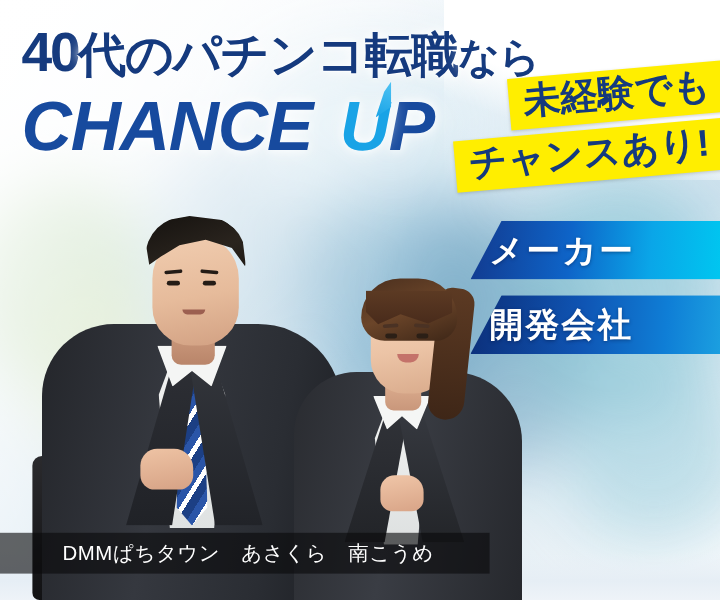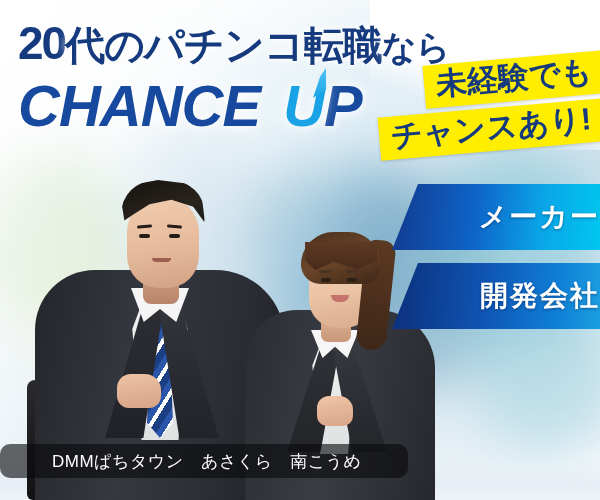--- a/index.html
+++ b/index.html
@@ -210,40 +210,40 @@
     background:#ffee00;color:#153a7e;font-weight:700;
     padding:4px 12px 6px 12px;white-space:nowrap;line-height:1.06;
     box-shadow:0 1px 3px rgba(0,0,0,.18);
   }
   .cal1{top:58px;transform:rotate(-5deg);font-size:31px;}
   .cal2{top:108px;transform:rotate(-5deg);font-size:31px;}
 
   
   .cats{position:absolute;right:0;top:184px;width:208px;}
   .cat{
-    position:relative;height:66px;margin-bottom:13px;
-    display:flex;align-items:center;justify-content:flex-end;
+    position:relative;height:49px;margin-bottom:13px;
+    display:flex;align-items:center;justify-content:flex-start;
     clip-path:polygon(26px 0,100% 0,100% 100%,0 100%);
     box-shadow:0 1px 4px rgba(0,0,0,.25);
   }
   .cat span{
     color:#ffffff;font-weight:700;font-size:28px;letter-spacing:2px;
     text-shadow:0 1px 3px rgba(0,20,60,.45);padding-left:16px;
   }
   .cat-0{background:linear-gradient(95deg,#123a8f 0%,#0e64c8 40%,#0aa6e8 72%,#00c6f0 100%);}
   .cat-1{background:linear-gradient(95deg,#4a13c8 0%,#3a22d8 32%,#2360df 70%,#1f7fe8 100%);}
   .cat-2{background:linear-gradient(95deg,#0c2f7a 0%,#0f55b4 45%,#0f7ed6 78%,#1b9fe0 100%);}
   .cat-3{background:linear-gradient(95deg,#6a0fd8 0%,#5b1ae0 30%,#2f58e4 72%,#2f7fe8 100%);}
   .cat-4{background:linear-gradient(95deg,#0f3fbe 0%,#0a6ce0 38%,#00a8ef 74%,#00d4f5 100%);}
 
   
   .caption{
     position:absolute;left:0;bottom:22px;width:408px;height:34px;
     background:rgba(10,10,12,.62);
-    display:flex;align-items:center;border-radius:10px;
+    display:flex;align-items:center;
   }
   .caption span{
     color:#ffffff;font-size:17px;padding-left:52px;white-space:nowrap;letter-spacing:.5px;
   }
 </style>
 </head>
 <body>
 
 <div id="banner">
 
@@ -302,21 +302,21 @@
           <div class="w-browR"></div>
         <div class="w-eyeL"></div>
           <div class="w-eyeR"></div>
         <div class="w-teeth"></div>
         <div class="w-mouth"></div>
         <div class="w-hand"></div>
       </div>
     </div>
   </div>
 
-  <div class="headline"><span class="num">20</span><span>代のパチンコ転職</span><span class="tail">なら</span></div>
+  <div class="headline"><span class="num">40</span><span>代のパチンコ転職</span><span class="tail">なら</span></div>
 
   <div class="logo"><span>CHANCE</span><span class="up"><span class="u">U</span><span>P</span></span></div>
 
   <div class="callout cal1">
     <div class="cal-band">未経験でも</div>
   </div>
   <div class="callout cal2">
     <div class="cal-band">チャンスあり!</div>
   </div>
 

